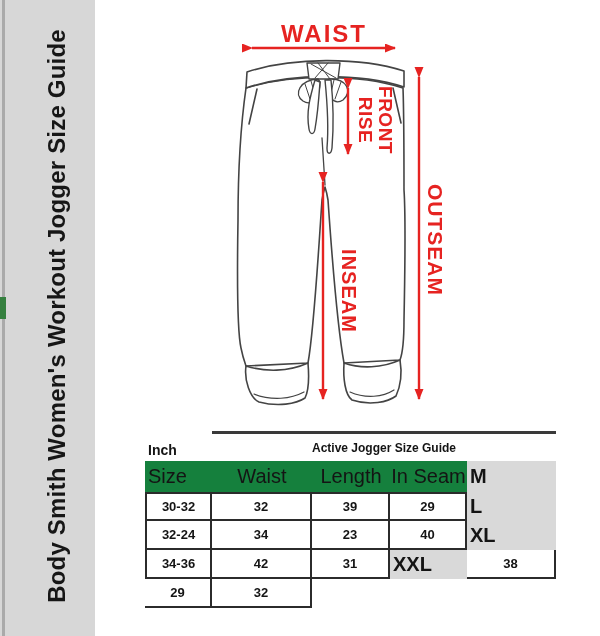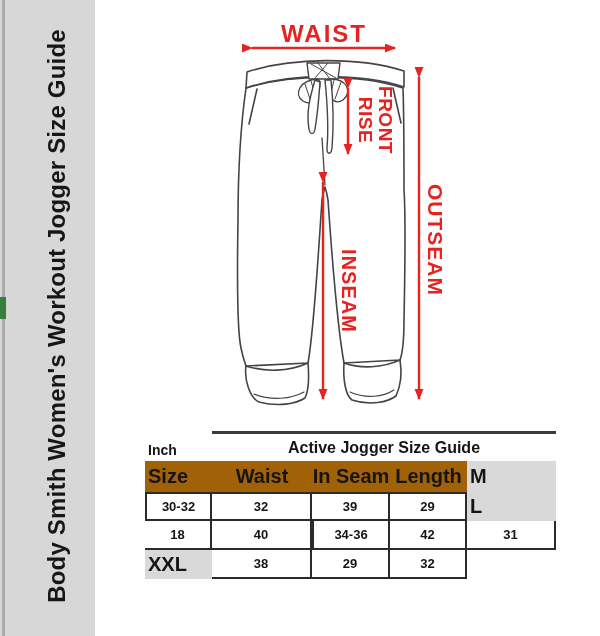--- a/index.html
+++ b/index.html
@@ -29,23 +29,23 @@
     font-size:21px;letter-spacing:1px;white-space:nowrap;}
   
   .size-table{
     position:absolute;left:145px;top:431px;width:487px;
     display:grid;grid-template-columns:67px 100px 78px 77px 89px;
     grid-template-rows:30px 31px 29px 29px 29px 29px;
     color:#141414;
   }
   .cell{display:flex;align-items:center;box-sizing:border-box;}
   .unit-cell{font-size:14px;font-weight:bold;align-items:flex-end;padding:0 0 3px 3px;}
-  .title-cell{grid-column:2 / span 4;justify-content:center;font-size:16px;font-weight:bold;
+  .title-cell{grid-column:2 / span 4;justify-content:center;font-size:12px;font-weight:bold;
     border-top:3px solid #3a3a3a;}
-  .hcell{background:#a16207;font-size:20px;font-weight:bold;justify-content:center;}
+  .hcell{background:#15803d;font-size:20px;font-weight:normal;justify-content:center;}
   .hcell.size-col{justify-content:flex-start;padding-left:3px;}
   .scell{background:#d9d9d9;font-size:20px;font-weight:bold;justify-content:flex-start;padding-left:3px;}
   .dcell{justify-content:center;font-size:13px;font-weight:bold;background:#ffffff;
     border-right:2px solid #2b2b2b;border-bottom:2px solid #2b2b2b;}
   .dcell.col-first{border-left:2px solid #2b2b2b;}
   .row-first{border-top:2px solid #2b2b2b;}
 </style>
 </head>
 <body>
 
@@ -121,33 +121,36 @@
   <div class="red-label lbl-inseam">INSEAM</div>
   <div class="red-label lbl-outseam">OUTSEAM</div>
 
   <div class="size-table">
 
     <div class="cell unit-cell">Inch</div>
     <div class="cell title-cell">Active Jogger Size Guide</div>
 
     <div class="cell hcell size-col">Size</div>
     <div class="cell hcell">Waist</div>
+    <div class="cell hcell">Length</div>
     <div class="cell hcell">In Seam</div>
-    <div class="cell hcell">Length</div>
 
     <div class="cell scell">M</div>
     <div class="cell dcell col-first row-first">30-32</div>
     <div class="cell dcell row-first">32</div>
     <div class="cell dcell row-first">39</div>
     <div class="cell dcell row-first">29</div>
 
     <div class="cell scell">L</div>
-    <div class="cell dcell">18</div>
+    <div class="cell dcell col-first">32-24</div>
+    <div class="cell dcell">34</div>
+    <div class="cell dcell">23</div>
     <div class="cell dcell">40</div>
 
+    <div class="cell scell">XL</div>
     <div class="cell dcell col-first">34-36</div>
     <div class="cell dcell">42</div>
     <div class="cell dcell">31</div>
 
     <div class="cell scell">XXL</div>
     <div class="cell dcell">38</div>
     <div class="cell dcell">29</div>
     <div class="cell dcell">32</div>
   </div>
 

